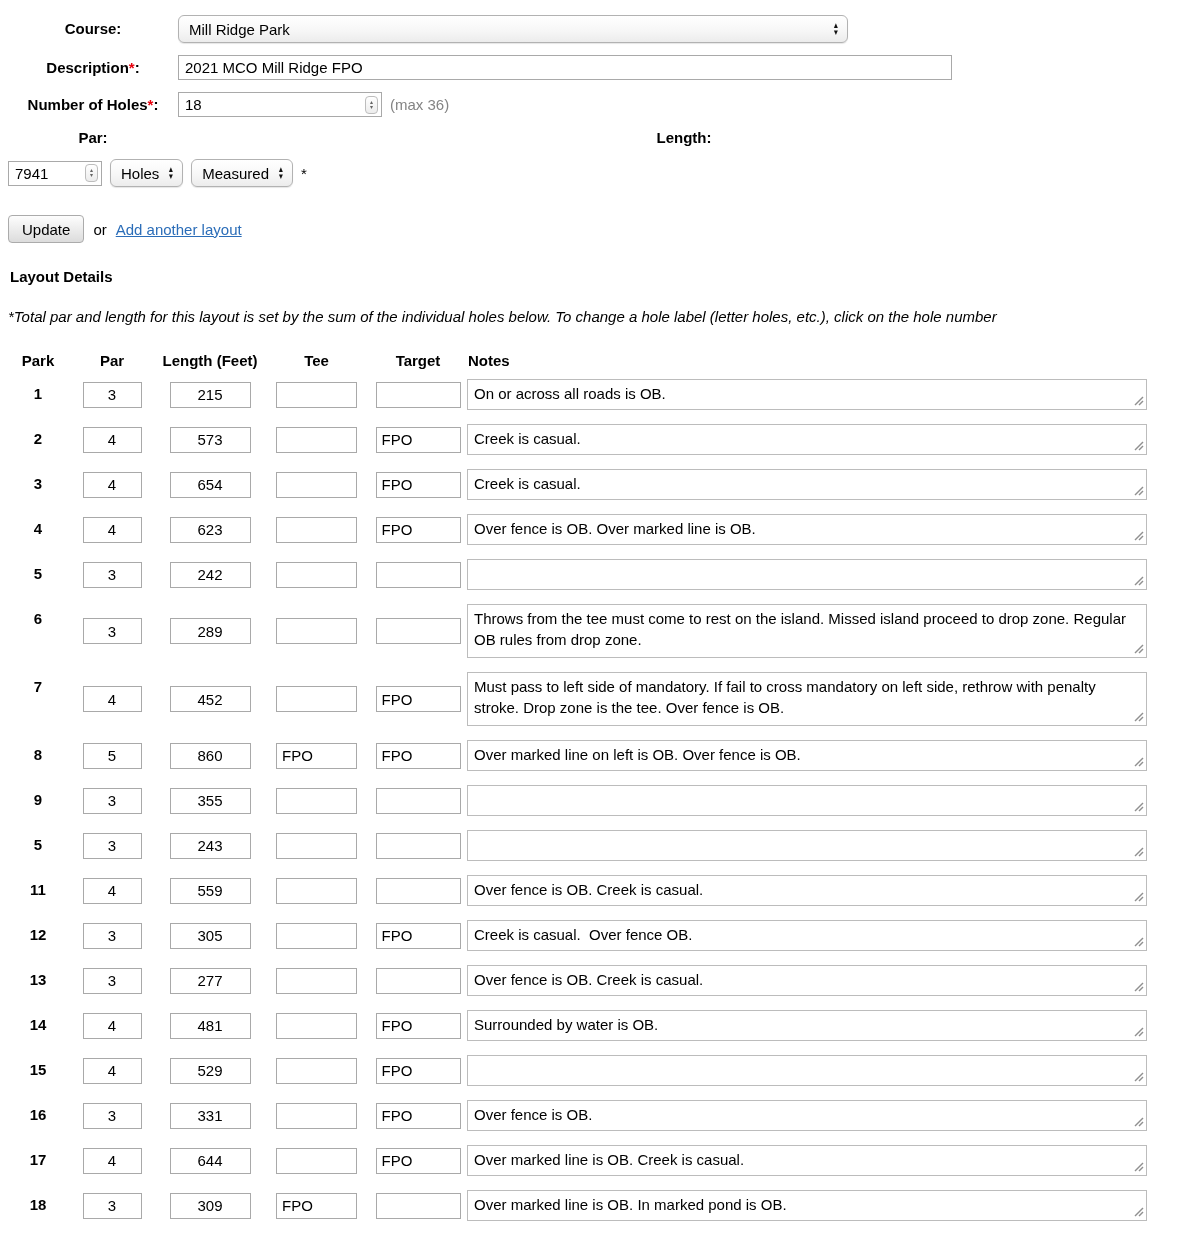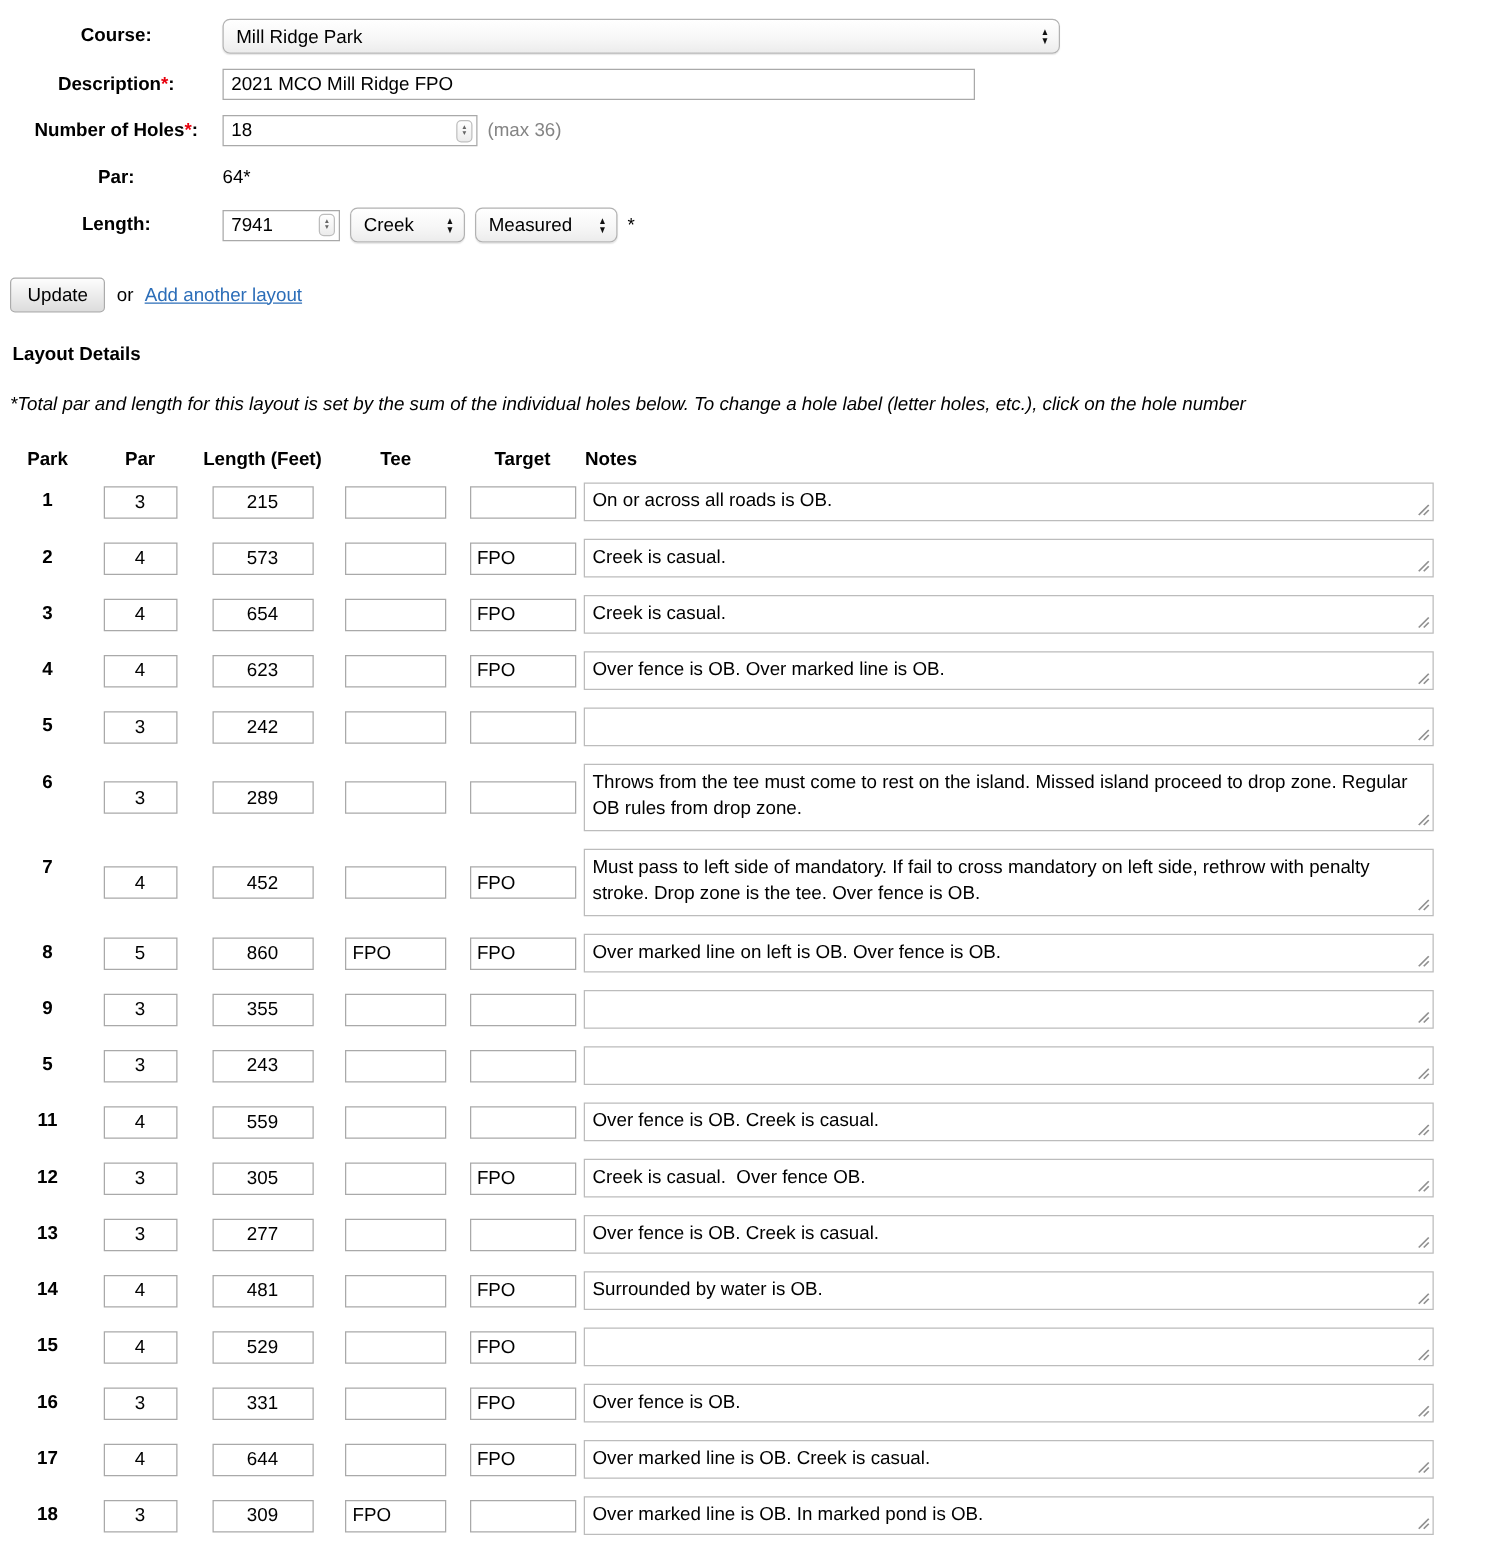--- a/index.html
+++ b/index.html
@@ -31,21 +31,21 @@
   .arrows { display:flex; flex-direction:column; align-items:center; font-size:8px; line-height:7px; color:#111; margin-left:8px; }
   .arr { display:block; height:7px; transform:scaleX(0.85); }
 
   .helper { color:#848484; margin-top:8px; }
   a.link { color:#2b6db8; text-decoration:underline; cursor:pointer; }
 
   .text-input, .num-input {
     height:25px; border:1.5px solid #a9a9a9; background:#fff;
     font:15px "Liberation Sans","DejaVu Sans",sans-serif; padding:0 6px;
   }
-  .desc-input { width:602px; }
+  .desc-input { width:774px; }
   .holes-input { width:204px; }
   .length-input-top { width:94px; }
   .numwrap { position:relative; display:inline-block; }
   .numwrap .num-input { padding-right:21px; }
   .spinner {
     position:absolute; right:4px; top:50%; transform:translateY(-50%);
     width:13px; height:18px; border:1px solid #bdbdbd; border-radius:4px;
     background:linear-gradient(180deg,#fff,#ececec);
     display:flex; flex-direction:column; align-items:center; justify-content:center;
     font-size:6px; line-height:5px; color:#666;
@@ -120,33 +120,32 @@
       <input class="num-input holes-input" value="18" style="">
       <span class="spinner">
           <span>▴</span>
           <span>▾</span>
         </span>
     </span>
     <span class="gray">(max 36)</span>
   </div>
 
   <div class="label-cell"><span>Par</span><span class="req"></span><span>:</span></div>
-  <div class="field-cell plain-value">64*</div>
 
   <div class="label-cell"><span>Length</span><span class="req"></span><span>:</span></div>
   <div class="field-cell inline-row">
     <span class="numwrap">
       <input class="num-input length-input-top" value="7941" style="">
       <span class="spinner">
           <span>▴</span>
           <span>▾</span>
         </span>
     </span>
     <div class="select feet-select">
-      <span>Creek</span>
+      <span>Holes</span>
       <span class="arrows">
           <span class="arr">▲</span>
           <span class="arr">▼</span>
         </span>
     </div>
     <div class="select measured-select">
       <span>Measured</span>
       <span class="arrows">
           <span class="arr">▲</span>
           <span class="arr">▼</span>

